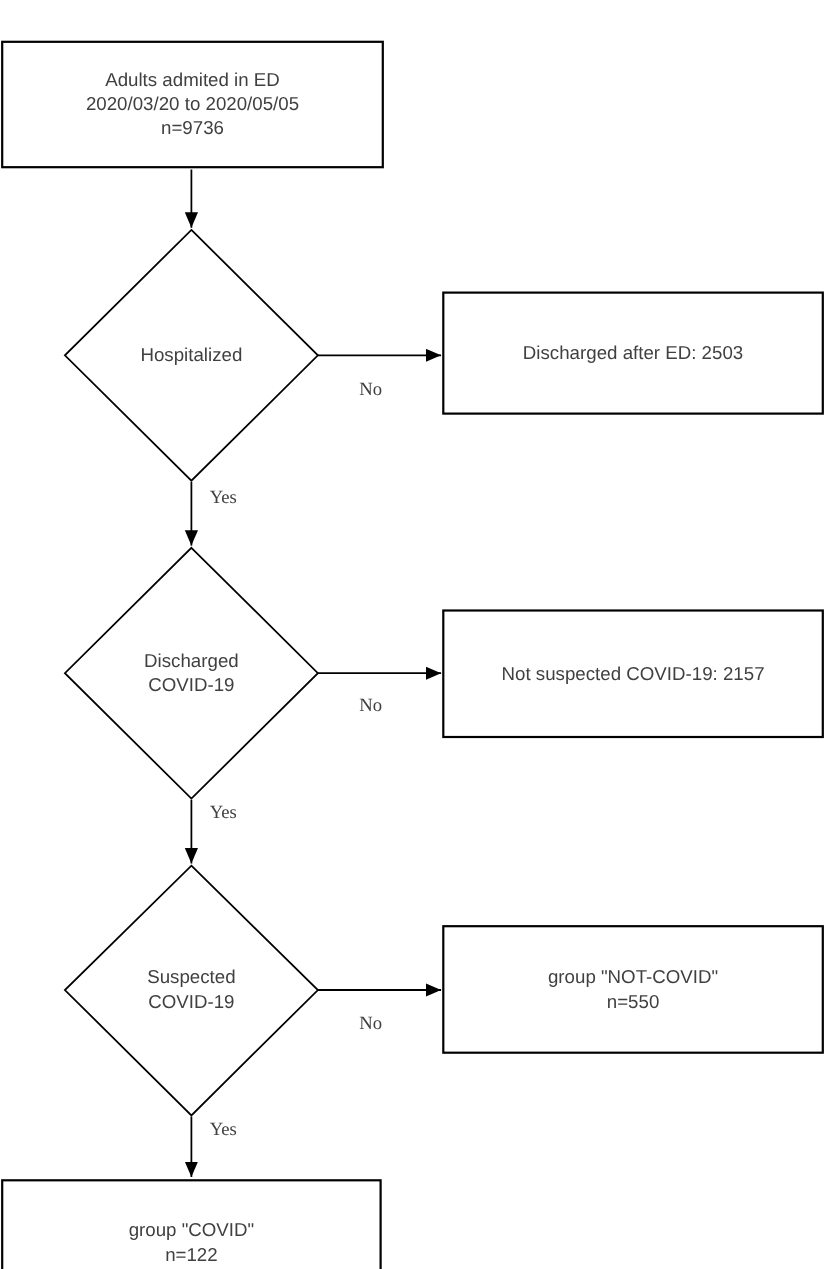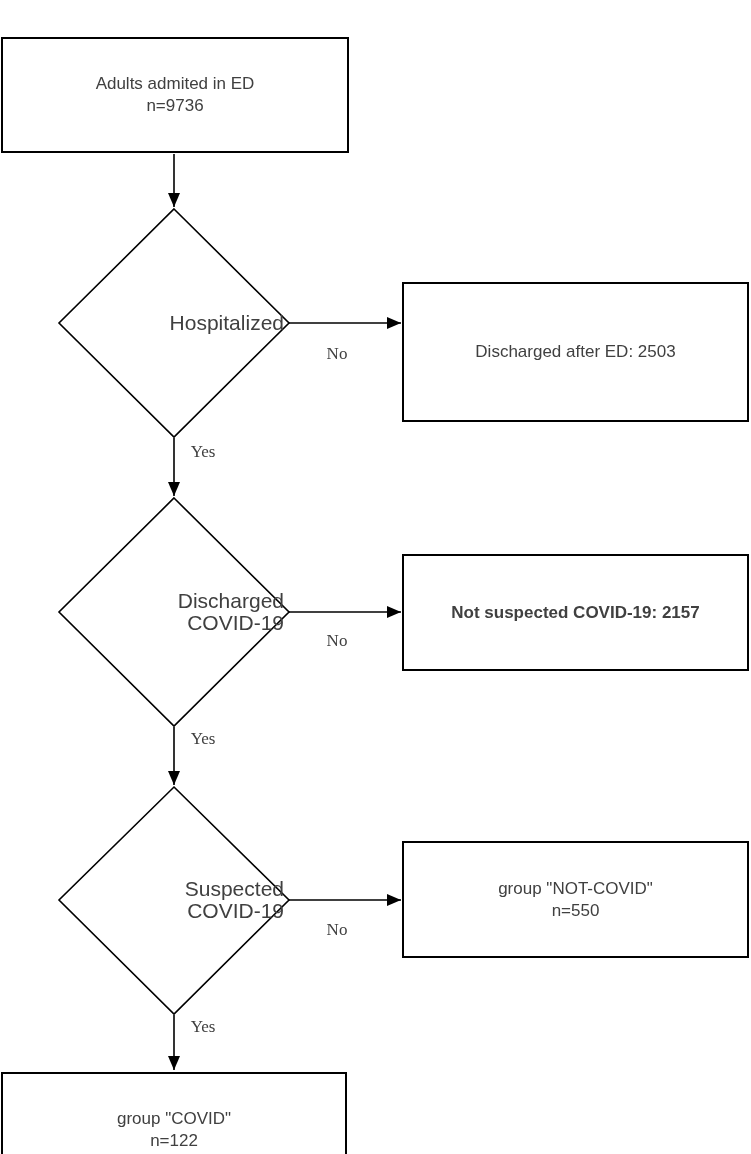--- a/index.html
+++ b/index.html
@@ -34,22 +34,22 @@
     justify-content: center;
     align-items: center;
     text-align: center;
     font-size: 17px;
     line-height: 22px;
   }
   .diamond-label {
     position: absolute;
     width: 220px;
     transform: translate(-50%, -50%);
-    text-align: right;
-    font-size: 21px;
+    text-align: center;
+    font-size: 17px;
     line-height: 22px;
   }
   .edge-label {
     position: absolute;
     transform: translate(-50%, -50%);
     font-size: 17px;
     line-height: 20px;
     white-space: nowrap;
     font-family: Liberation Serif, serif;
   }
@@ -75,43 +75,44 @@
     <line x1="174" y1="691" x2="174" y2="749" stroke="#000000" stroke-width="1.6" marker-end="url(#arrow)"></line>
     <line x1="174" y1="979" x2="174" y2="1034" stroke="#000000" stroke-width="1.6" marker-end="url(#arrow)"></line>
 
     <line x1="289" y1="287" x2="401" y2="287" stroke="#000000" stroke-width="1.6" marker-end="url(#arrow)"></line>
     <line x1="289" y1="576" x2="401" y2="576" stroke="#000000" stroke-width="1.6" marker-end="url(#arrow)"></line>
     <line x1="289" y1="864" x2="401" y2="864" stroke="#000000" stroke-width="1.6" marker-end="url(#arrow)"></line>
   </svg>
 
   <div class="box" style="left:1px; top:1px; width:348px; height:116px;">
     <div>Adults admited in ED</div>
+    <div>2020/03/20 to 2020/05/05</div>
     <div>n=9736</div>
   </div>
 
   <div class="diamond-label" style="left:174px; top:287px;">
     <div>Hospitalized</div>
     <div></div>
   </div>
   <div class="edge-label" style="left:337px; top:318px;">No</div>
   <div class="edge-label" style="left:203px; top:416px;">Yes</div>
 
-  <div class="box" style="left:402px; top:246px; width:347px; height:140px;">
+  <div class="box" style="left:402px; top:229px; width:347px; height:112px;">
     <div>Discharged after ED: 2503</div>
     <div></div>
   </div>
 
   <div class="diamond-label" style="left:174px; top:576px;">
     <div>Discharged</div>
     <div>COVID-19</div>
   </div>
   <div class="edge-label" style="left:337px; top:605px;">No</div>
   <div class="edge-label" style="left:203px; top:703px;">Yes</div>
 
-  <div class="box" style="left:402px; top:518px; width:347px; height:117px;font-weight:bold;">
+  <div class="box" style="left:402px; top:518px; width:347px; height:117px;">
     <div>Not suspected COVID-19: 2157</div>
     <div></div>
   </div>
 
   <div class="diamond-label" style="left:174px; top:864px;">
     <div>Suspected</div>
     <div>COVID-19</div>
   </div>
   <div class="edge-label" style="left:337px; top:894px;">No</div>
   <div class="edge-label" style="left:203px; top:991px;">Yes</div>

